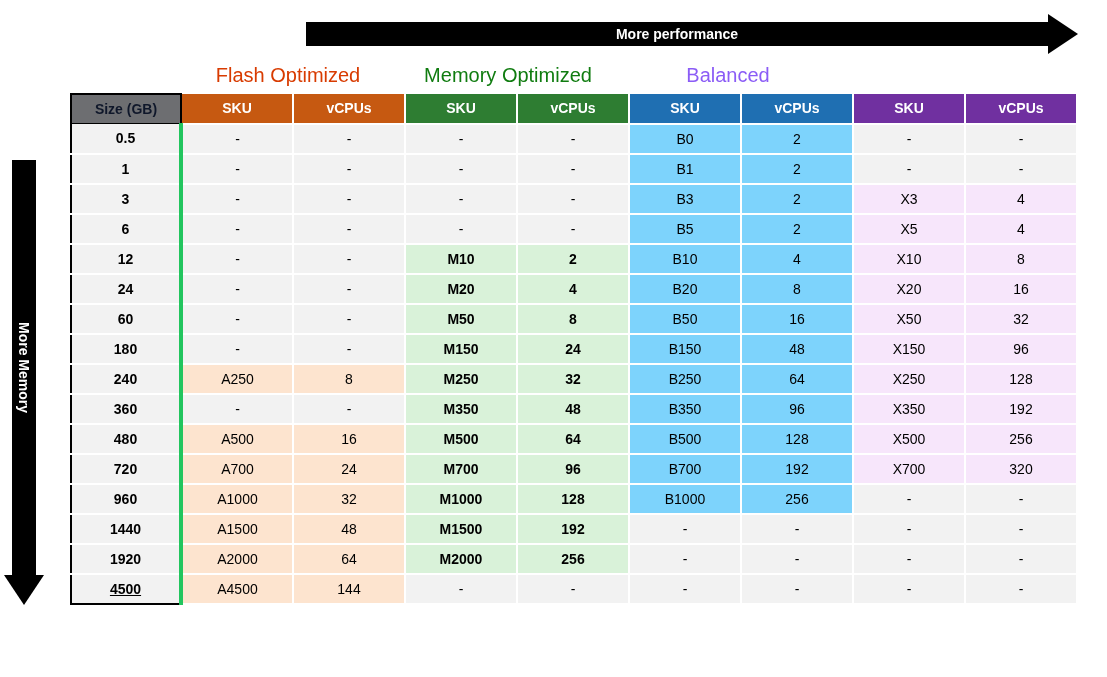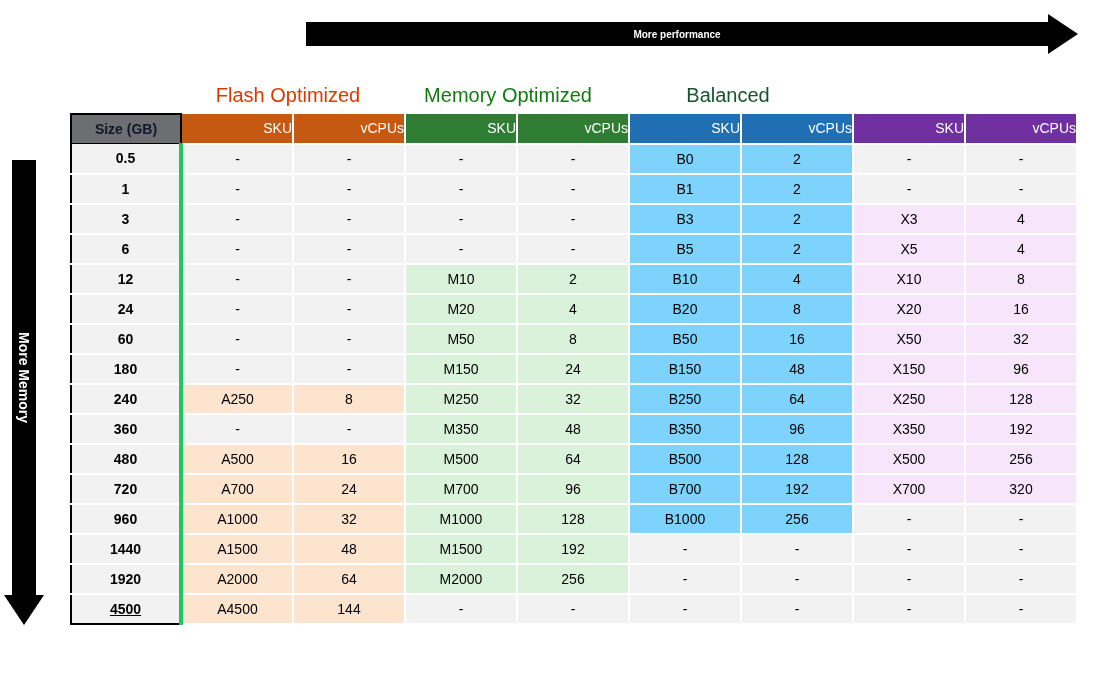--- a/index.html
+++ b/index.html
@@ -25,21 +25,21 @@
   }
   .top-arrow .bar {
     flex: 1;
     background: #000;
     height: 24px;
     color: #fff;
     font-weight: bold;
     display: flex;
     align-items: center;
     justify-content: center;
-    font-size: 10px;
+    font-size: 14px;
   }
   .top-arrow .head {
     width: 0; height: 0;
     border-top: 20px solid transparent;
     border-bottom: 20px solid transparent;
     border-left: 30px solid #000;
   }
 
   
   .left-arrow {
@@ -78,25 +78,24 @@
   
   .tier-labels {
     display: flex;
   }
   .tier-labels .spacer-size { width: 108px; }
   .tier-labels .tier {
     text-align: center;
     font-size: 20px;
     font-weight: 400;
     padding: 6px 0;
-    margin-top: 20px;
   }
   .tier-flash   { color: #d83b01; width: 220px; }
   .tier-memory  { color: #107c10; width: 220px; }
-  .tier-balanced{ color: #14532d; width: 220px; }
+  .tier-balanced{ color: #8b5cf6; width: 220px; }
   .tier-compute { color: #8661c5; width: 220px; }
 
   table {
     border-collapse: collapse;
     table-layout: fixed;
   }
   th, td {
     text-align: center;
     padding: 6px 0;
     border-bottom: 2px solid #fff;
@@ -105,40 +104,40 @@
   
   th.size-head {
     background: #6d6e71;
     color: #0f172a;
     width: 108px;
     font-weight: bold;
     border: 2px solid #000;
     border-bottom: 1px solid #000;
     text-align: center;
   }
-  th.sku, th.vcpu { width: 110px; color:#fff; font-weight: normal; text-align: right; }
+  th.sku, th.vcpu { width: 110px; color:#fff; font-weight: bold; }
 
   .h-flash   { background: #c65911; }
   .h-memory  { background: #2e7d32; }
   .h-balanced{ background: #1f6fb2; }
   .h-compute { background: #7030a0; }
 
   
   td.size {
     background: #f2f2f2;
     font-weight: bold;
     border-left: 2px solid #000;
     border-right: 4px solid #22c55e;
   }
   tbody tr:last-child td.size { border-bottom: 2px solid #000; text-decoration: underline; }
 
   td.flash   { background: #f2f2f2; }
   td.flash.has { background: #fde4cf; }
   td.memory  { background: #f2f2f2; }
-  td.memory.has { background: #d9f2d9; }
+  td.memory.has { background: #d9f2d9; font-weight: bold; }
   td.balanced{ background: #f2f2f2; }
   td.balanced.has { background: #7dd3fc; }
   td.compute { background: #f2f2f2; }
   td.compute.has { background: #f7e6fb; }
 </style>
 </head>
 <body>
 
 
 

